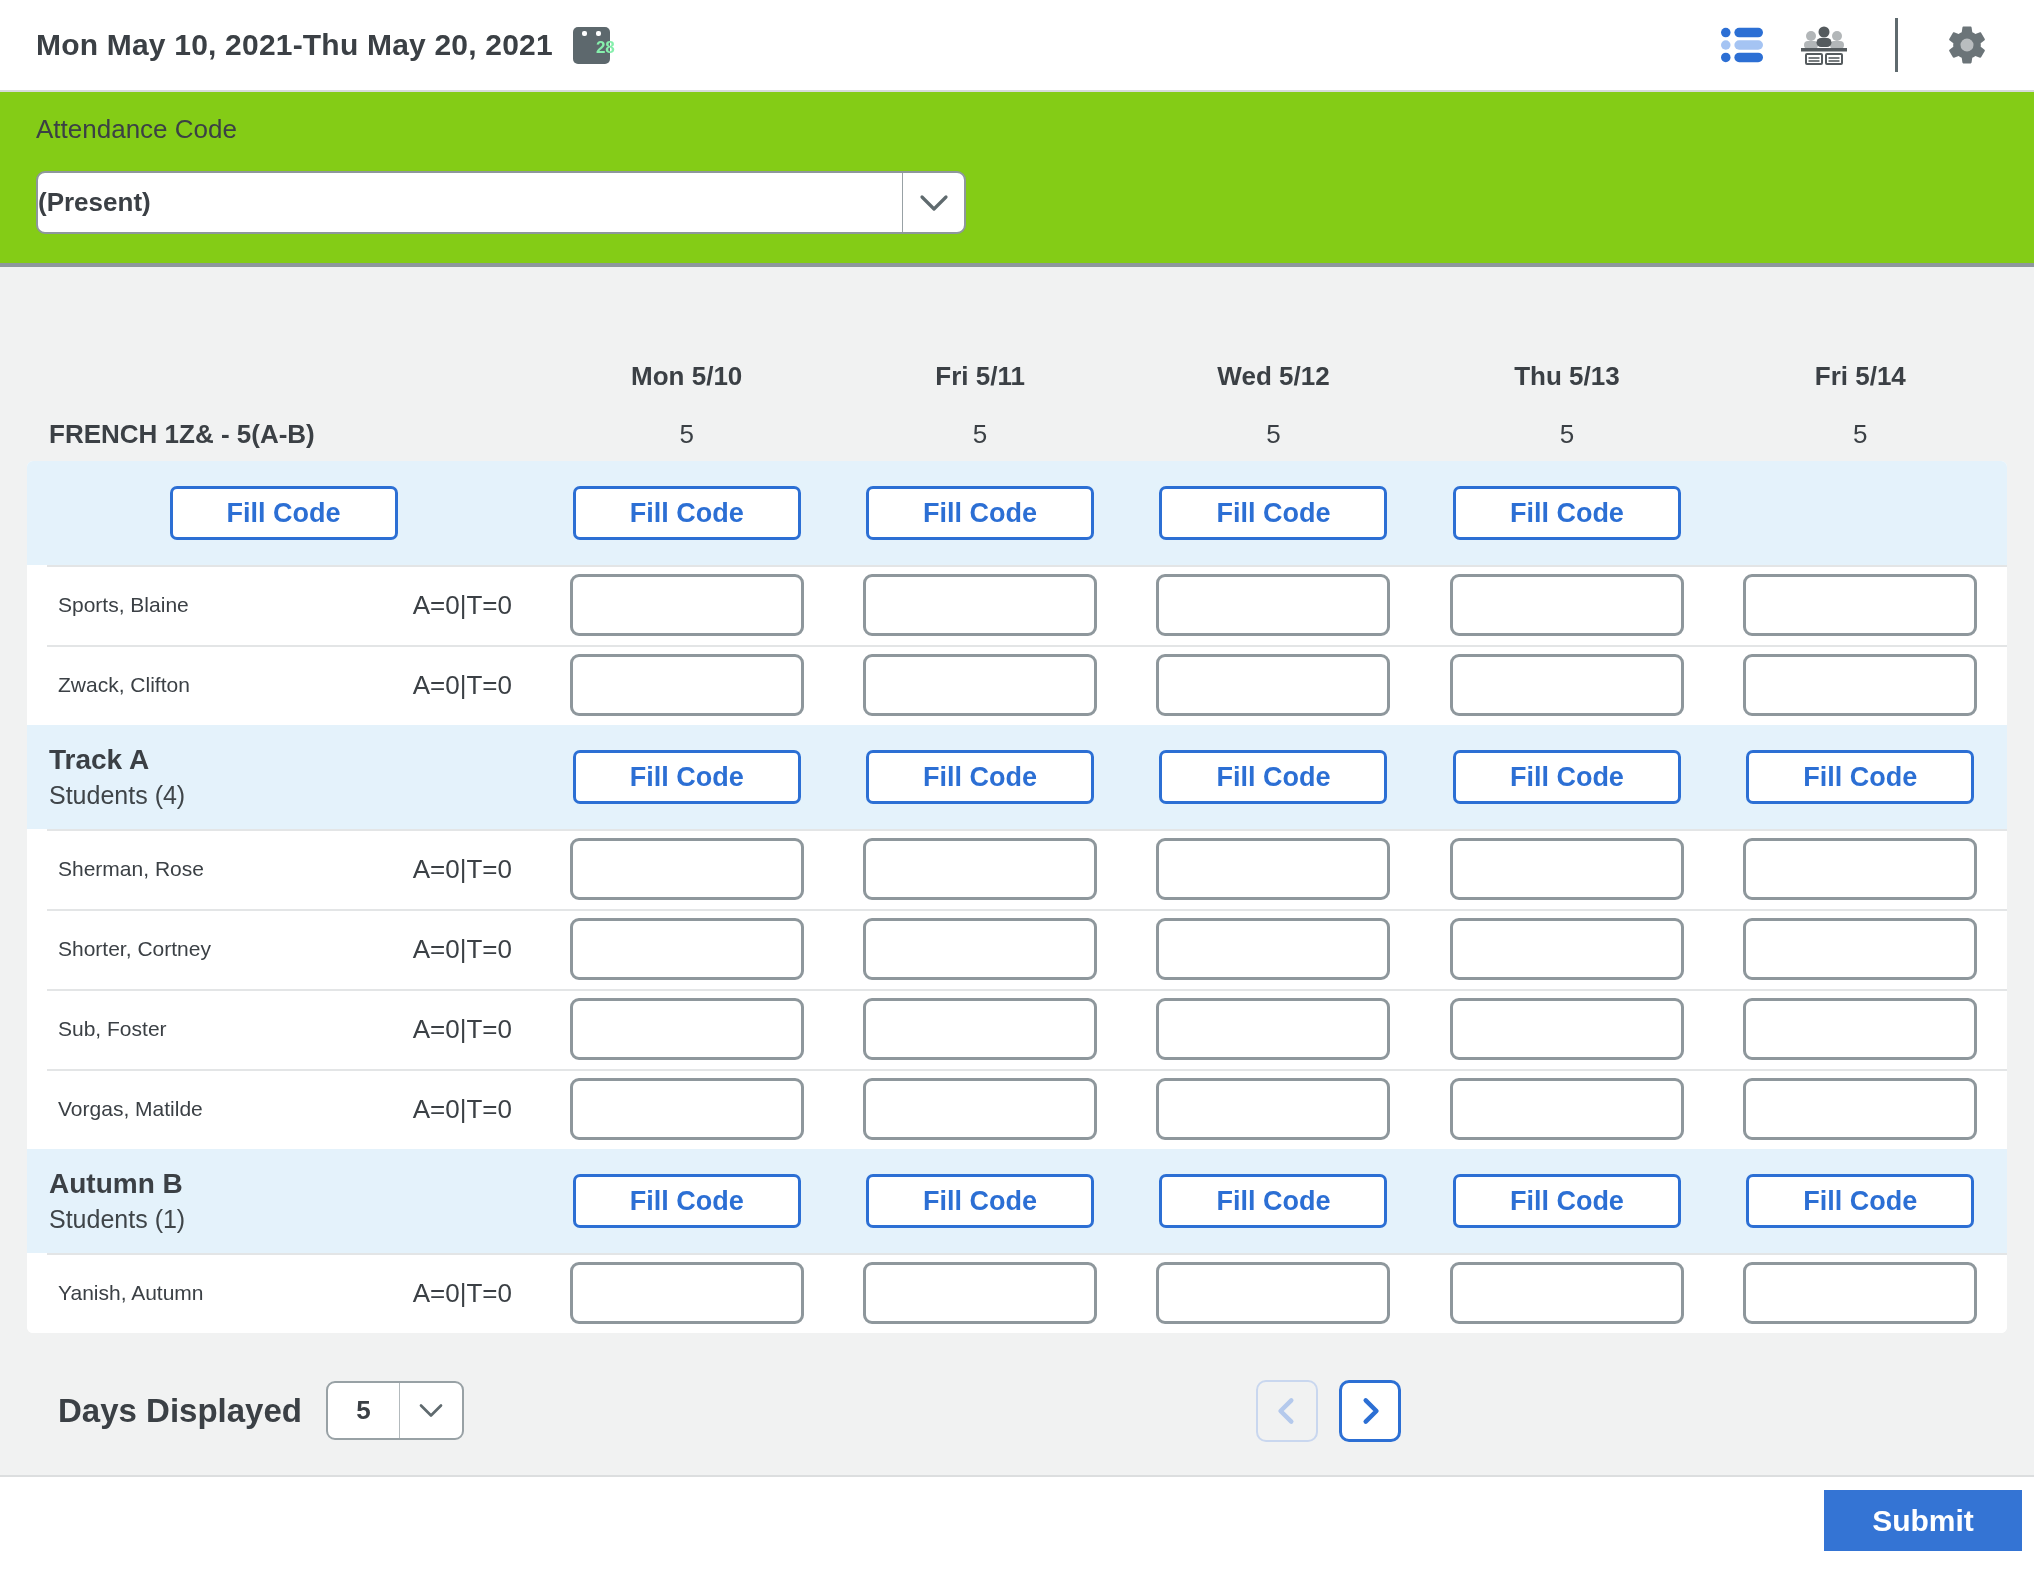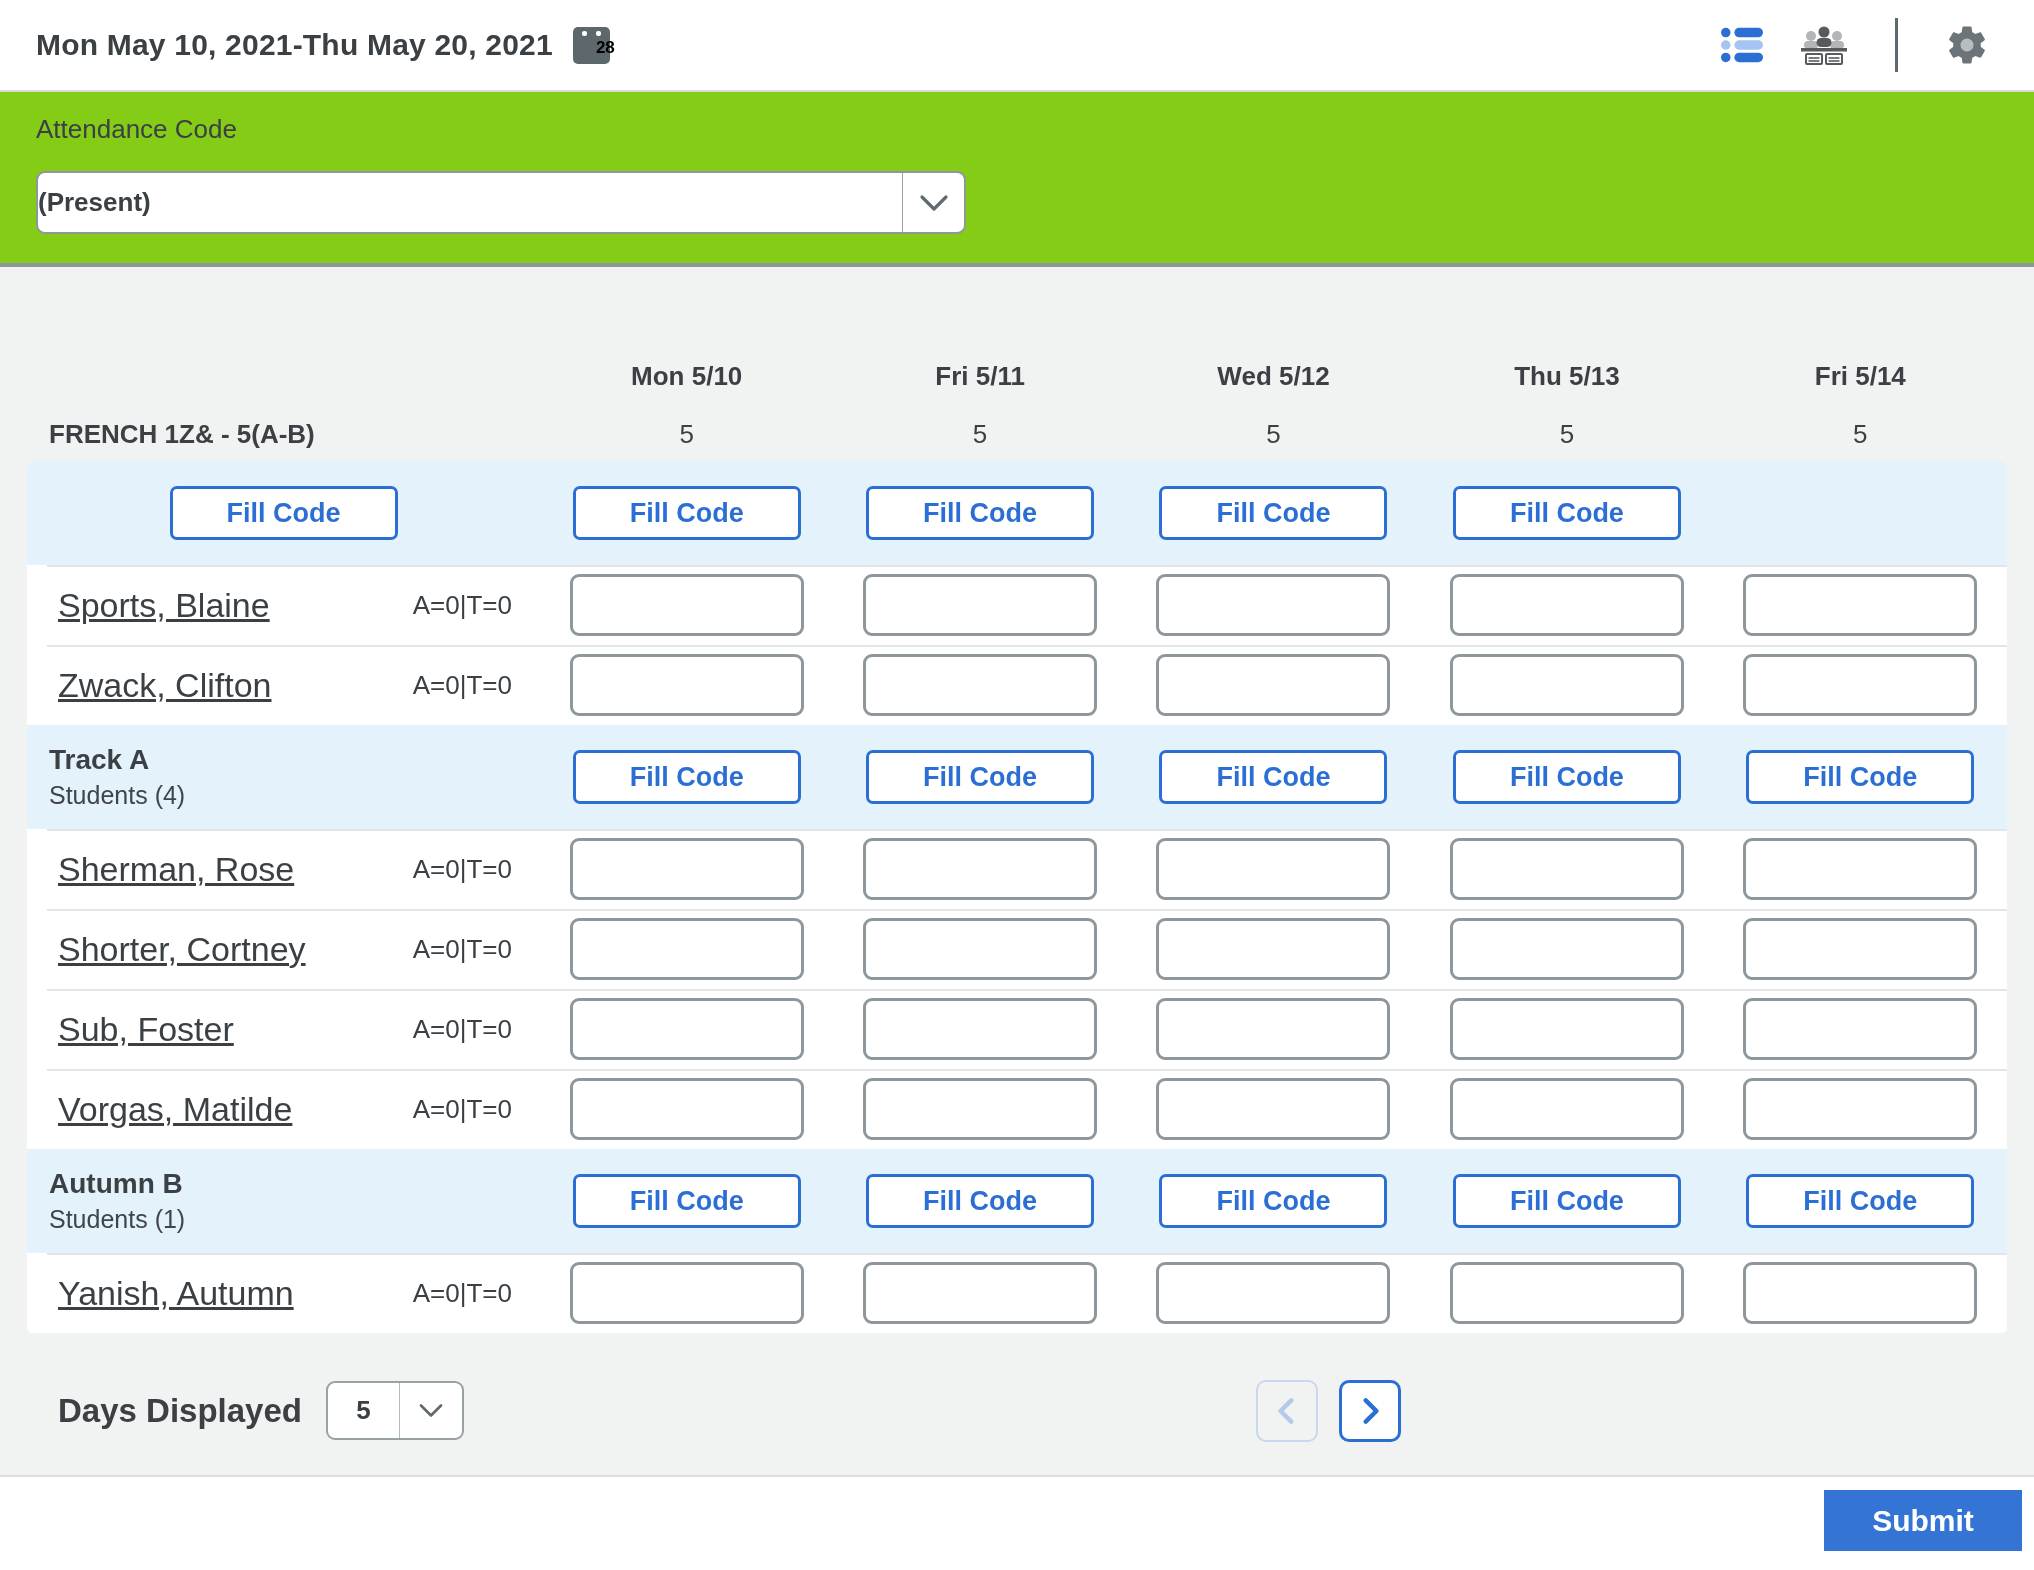--- a/index.html
+++ b/index.html
@@ -27,21 +27,21 @@
   .page-title { font-size: 30px; font-weight: 700; color: #3b4045; letter-spacing: 0.2px; }
   .cal-icon {
     width: 37px; height: 37px;
     background: #5d686d;
     border-radius: 5px;
     display: flex; flex-direction: column; align-items: center;
     cursor: pointer;
   }
   .cal-dots { display: flex; gap: 9px; margin-top: 4px; }
   .cal-dots span { width: 5px; height: 5px; border-radius: 2px; background: #fff; display: block; }
-  .cal-num { color: #000000; font-size: 17px; font-weight: 700; margin-top: 2px; margin-left: 28px; }
+  .cal-num { color: #86efac; font-size: 17px; font-weight: 700; margin-top: 2px; margin-left: 28px; }
   .topbar-right { margin-left: auto; display: flex; align-items: center; gap: 28px; }
   .icon-btn { background: none; border: none; cursor: pointer; display: flex; align-items: center; padding: 4px; }
   .vdivider { width: 3px; height: 54px; background: #5f6a6e; margin: 0 14px; }
 
   
   .att-section { flex: 0 0 171px; background: #84cc16; padding: 22px 0 0 36px; }
   .att-label { font-size: 26px; color: #3b4045; display: block; }
   .select-box {
     margin-top: 26px;
     width: 930px; height: 63px;
@@ -84,21 +84,21 @@
     font-family: "Liberation Sans", sans-serif;
     cursor: pointer;
   }
 
   .student-row { height: 80px; position: relative; background: #fff; }
   .student-row::before {
     content: ""; position: absolute; top: 0; left: 20px; right: 0;
     height: 2px; background: #e3e5e6;
   }
   .student-left { display: flex; align-items: center; padding-left: 31px; padding-right: 28px; }
-  .student-name { font-size: 34px; color: #3b4045; text-decoration: underline; }
+  .student-name { font-size: 21px; color: #3b4045; }
   .student-tally { margin-left: auto; font-size: 26px; color: #3b4045; }
   .att-input {
     width: 234px; height: 62px;
     border: 3px solid #8e979c;
     border-radius: 9px;
     background: #fff;
     font-size: 26px; text-align: center;
     font-family: "Liberation Sans", sans-serif;
     color: #3b4045;
   }

